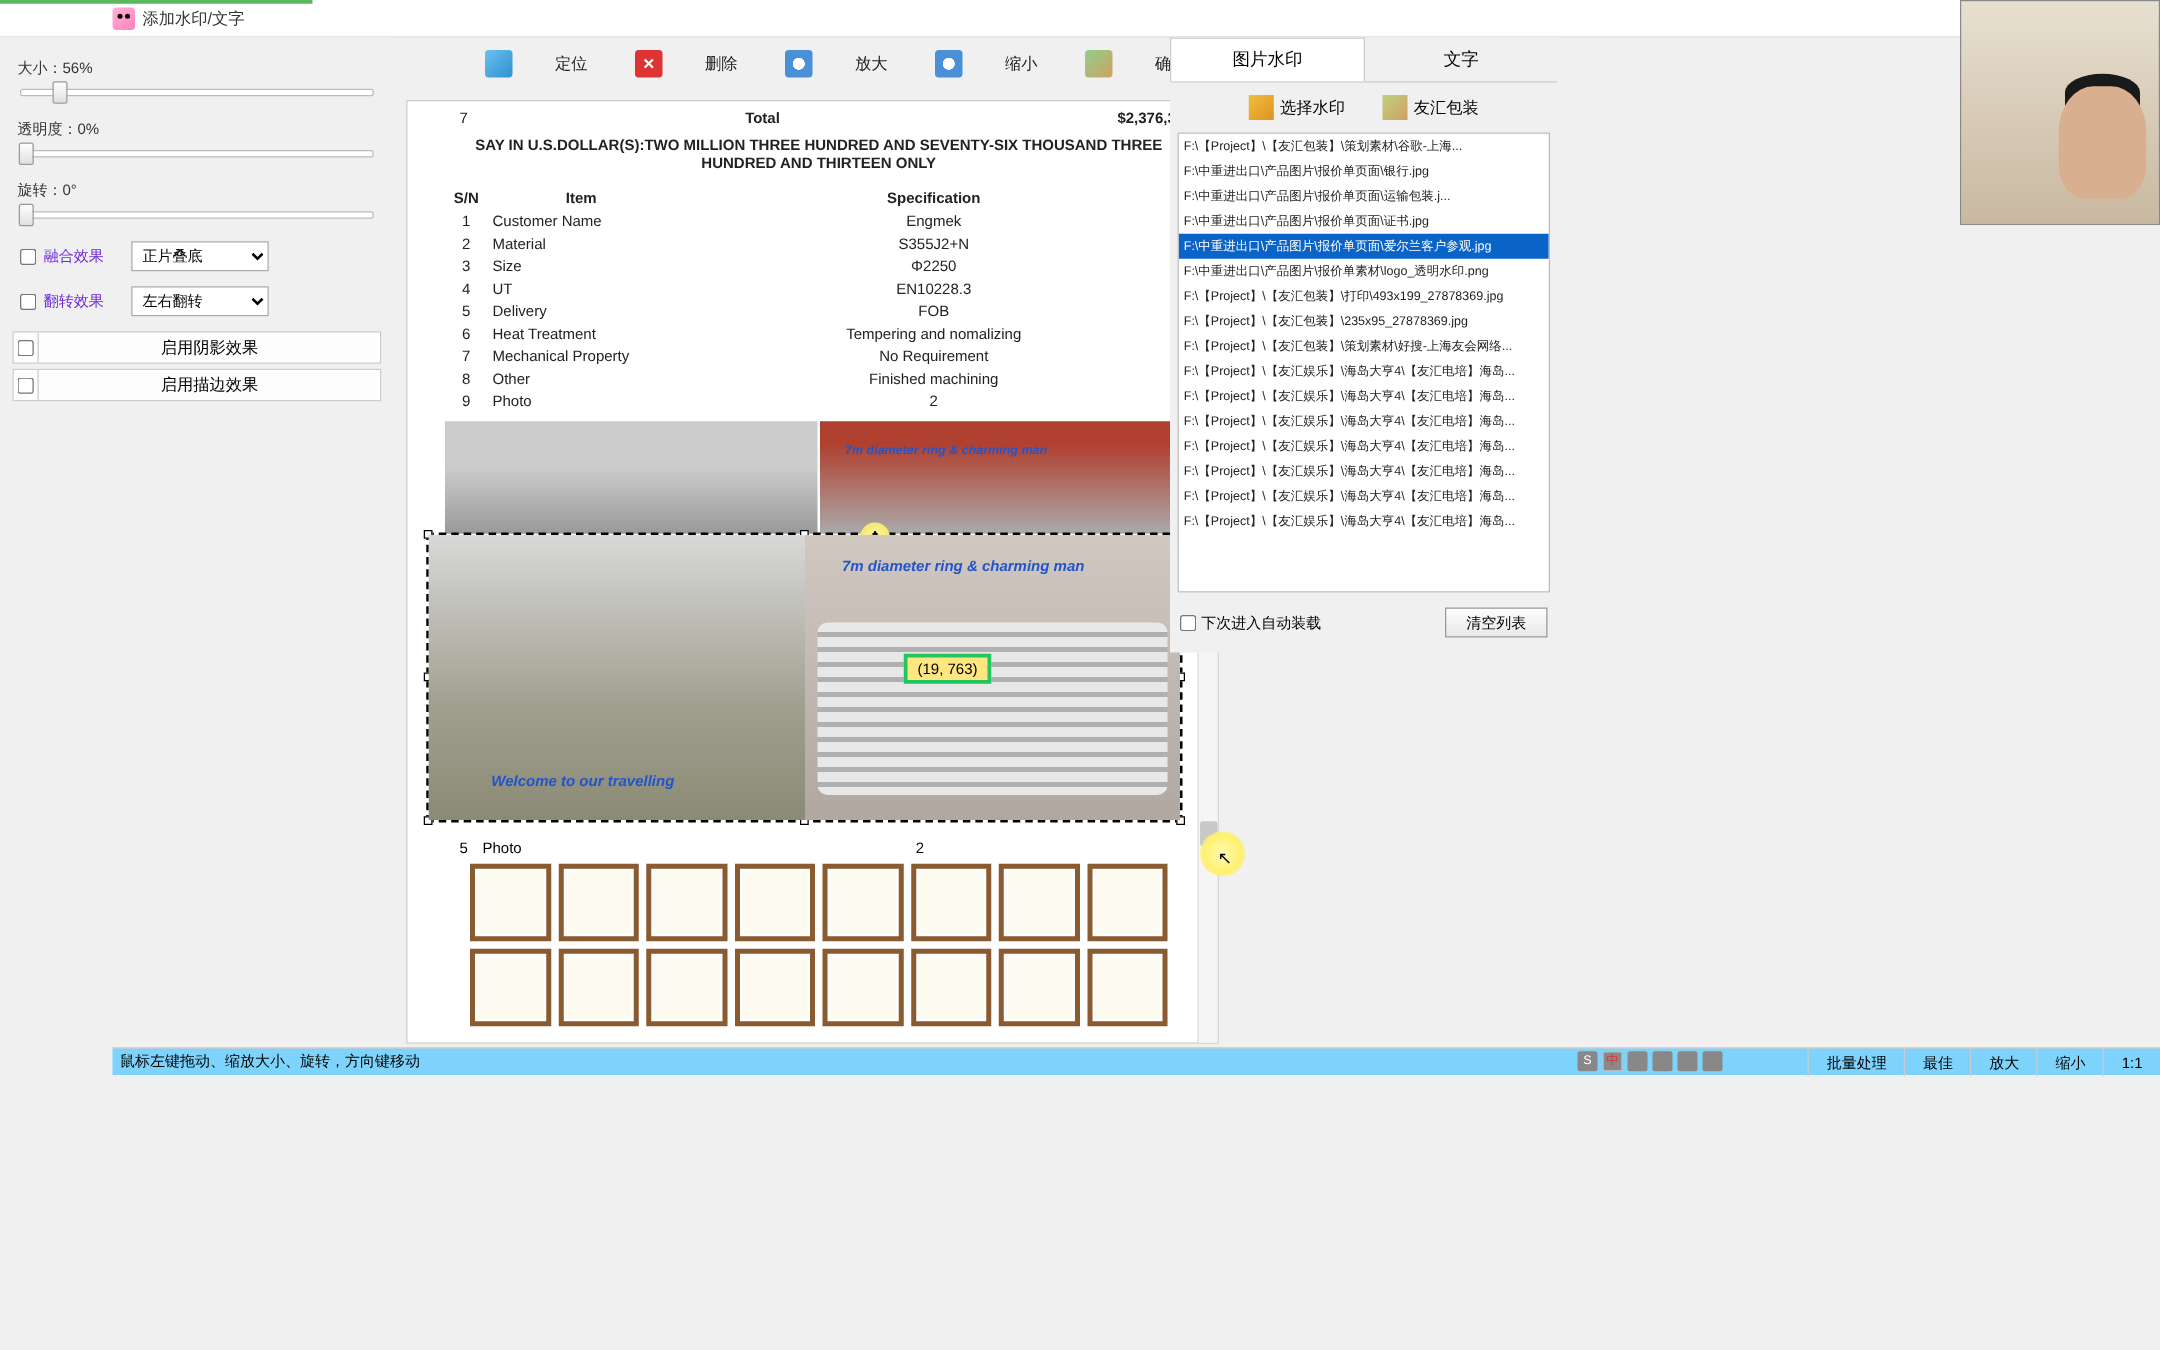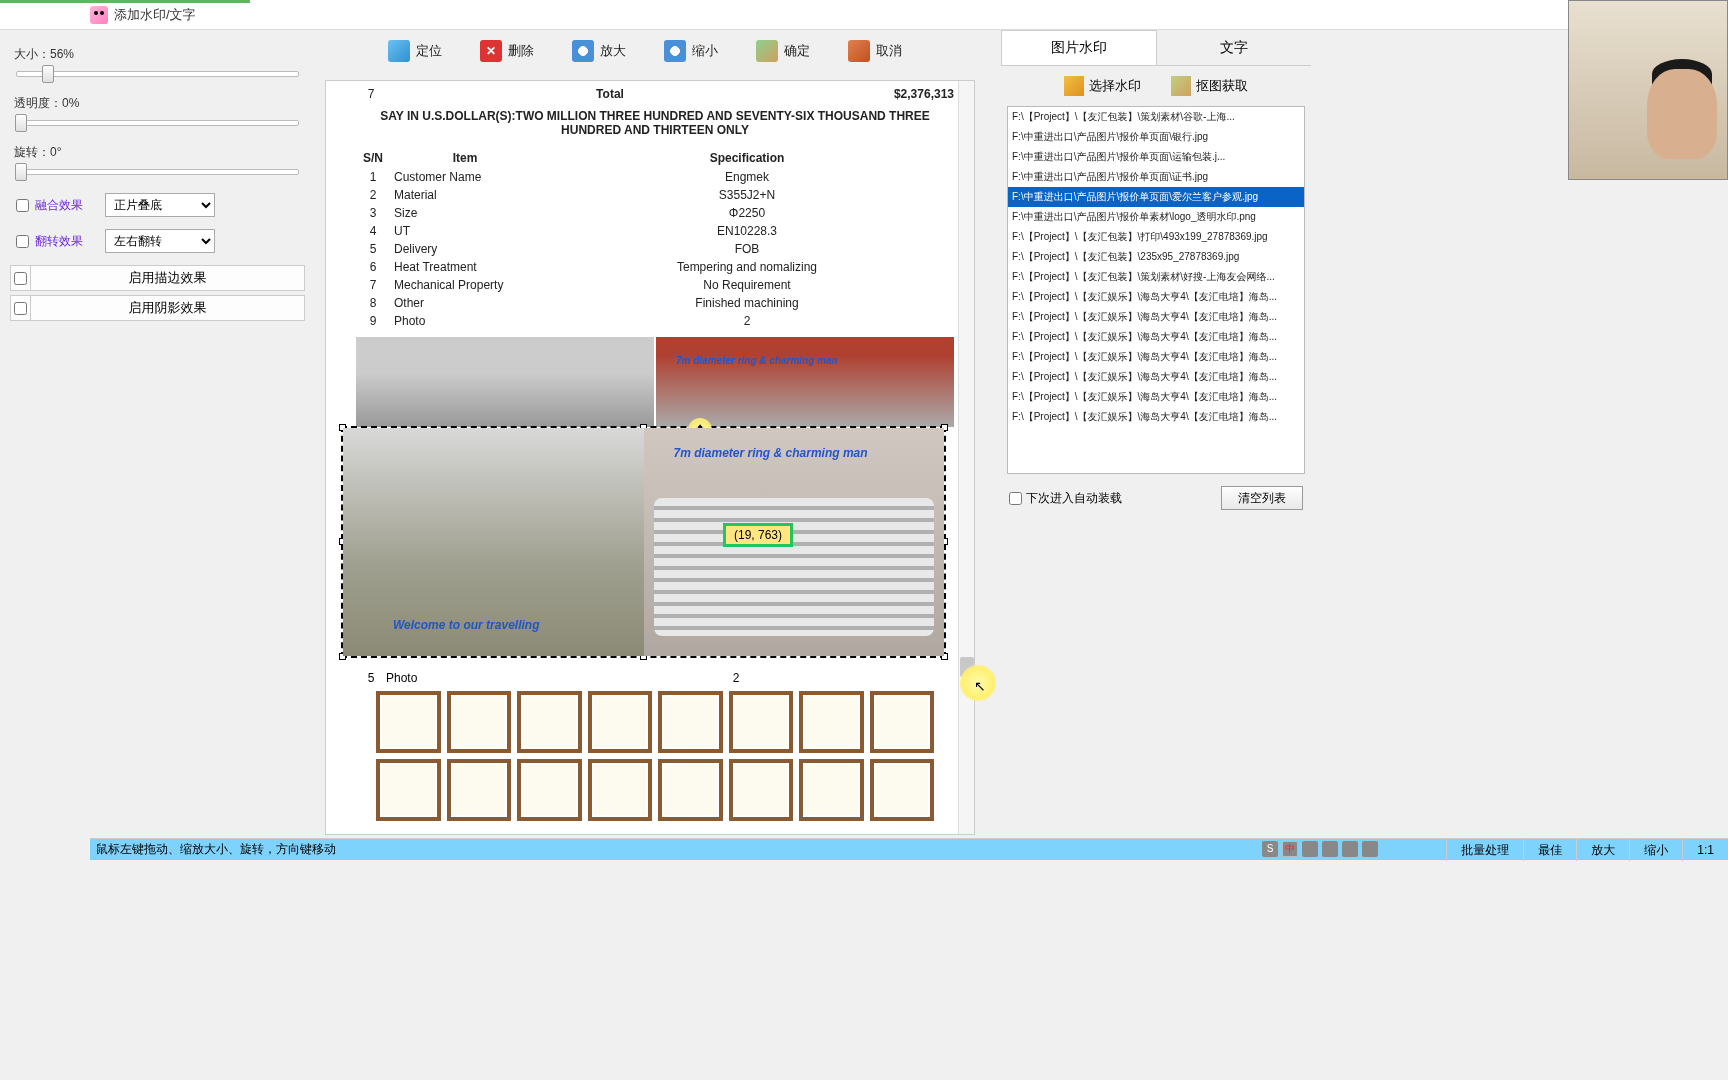--- a/index.html
+++ b/index.html
@@ -23,21 +23,21 @@
 .check-row .lbl { font-size: 12px; color: #6d28d9; width: 70px; }
 .check-row select { flex: 1; max-width: 110px; height: 24px; border: 1px solid #aaa; background: #fff; padding-left: 4px; }
 .toggle-btn { display: flex; align-items: center; height: 26px; border: 1px solid #ccc; background: #fdfdfd; margin-bottom: 4px; }
 .toggle-btn .tchk { width: 20px; height: 100%; border-right: 1px solid #ccc; display: flex; align-items: center; justify-content: center; }
 .toggle-btn .tlbl { flex: 1; text-align: center; font-size: 13px; }
 
 
 .toolbar { position: absolute; top: 40px; left: 388px; display: flex; gap: 38px; }
 .tbtn { display: flex; align-items: center; gap: 6px; cursor: pointer; }
 .tbtn .ticon { width: 22px; height: 22px; border-radius: 3px; }
-.tbtn .ttext { font-size: 13px; color: #222; }
+.tbtn .ttext { font-size: 13px; color: #222; margin-left: 28px; }
 .ic-pos { background: linear-gradient(135deg,#6bc0f0,#3090d0); }
 .ic-del { background: #d33; }
 .ic-zi { background: radial-gradient(circle,#fff 30%,#4a90d9 32%); border-radius: 50%; }
 .ic-zo { background: radial-gradient(circle,#fff 30%,#4a90d9 32%); border-radius: 50%; }
 .ic-ok { background: linear-gradient(135deg,#8ed08e,#d0a060); }
 .ic-cancel { background: linear-gradient(135deg,#e08050,#c05020); }
 
 
 .canvas-wrap { position: absolute; left: 325px; top: 80px; width: 650px; height: 755px; background: #fff; border: 1px solid #ccc; }
 .scroll-v { position: absolute; right: 0; top: 0; width: 16px; height: 100%; background: #f5f5f5; border-left: 1px solid #ddd; }
@@ -78,21 +78,21 @@
 .sp-b .ann2 { position: absolute; top: 18px; left: 30px; color: #2255cc; font-weight: bold; font-style: italic; font-size: 12px; }
 .sp-b .rings{ position:absolute; left:10px; right:10px; top:70px; bottom:20px; background:repeating-linear-gradient(#e8e8e8 0 8px,#b0b0b0 8px 12px); border-radius:8px;}
 .move-cursor { position: absolute; left: 345px; top: -10px; width: 24px; height: 24px; background: radial-gradient(circle,#fff8a0,#f0e060); border-radius: 50%; display: flex; align-items: center; justify-content: center; font-size: 14px; }
 .coord-label { position: absolute; left: 380px; top: 95px; background: #ffe680; padding: 2px 8px; font-size: 12px; border: 3px solid #22c55e; }
 
 .cert-grid { position: absolute; left: 50px; top: 610px; right: 40px; }
 .cert-row { display: flex; gap: 6px; margin-bottom: 6px; }
 .cert { flex: 1; height: 62px; background: #fdfaf0; border: 4px solid #8a5a30; box-shadow: inset 0 0 0 2px #fff; }
 
 
-.right-panel { position: absolute; left: 1001px; top: 30px; width: 310px; background: #f0f0f0; }
+.right-panel { position: absolute; left: 936px; top: 30px; width: 310px; background: #f0f0f0; }
 .tabs { display: flex; height: 36px; border-bottom: 1px solid #ccc; }
 .tab { flex: 1; display: flex; align-items: center; justify-content: center; font-size: 14px; cursor: pointer; }
 .tab.active { background: #fff; border: 1px solid #ccc; border-bottom: none; font-weight: 500; }
 .wm-actions { display: flex; gap: 30px; padding: 10px 20px; justify-content: center; }
 .wm-act { display: flex; align-items: center; gap: 5px; cursor: pointer; }
 .wm-act .ai { width: 20px; height: 20px; }
 .ai-sel { background: linear-gradient(135deg,#f0c040,#e09020); }
 .ai-snip { background: linear-gradient(135deg,#c0d080,#d0a060); }
 .wm-act span { font-size: 13px; }
 .file-list { margin: 0 6px; border: 1px solid #bbb; background: #fff; height: 368px; overflow: hidden; }
@@ -163,27 +163,27 @@
   </div>
   <div class="check-row">
     <input type="checkbox" style="">
     <span class="lbl">翻转效果</span>
     <select><option>左右翻转</option></select>
   </div>
   <div class="toggle-btn">
     <div class="tchk">
         <input type="checkbox" style="">
       </div>
-    <div class="tlbl">启用描边效果</div>
+    <div class="tlbl">启用阴影效果</div>
   </div>
   <div class="toggle-btn">
     <div class="tchk">
         <input type="checkbox" style="">
       </div>
-    <div class="tlbl">启用阴影效果</div>
+    <div class="tlbl">启用描边效果</div>
   </div>
 </div>
 
 <div class="toolbar">
   <div class="tbtn">
       <div class="ticon ic-pos"></div>
       <span class="ttext">定位</span>
     </div>
   <div class="tbtn">
       <div class="ticon ic-del" style="color:#fff;text-align:center;line-height:22px;font-weight:bold;">✕</div>
@@ -342,21 +342,21 @@
     <div class="tab active">图片水印</div>
     <div class="tab">文字</div>
   </div>
   <div class="wm-actions">
     <div class="wm-act">
         <div class="ai ai-sel"></div>
         <span>选择水印</span>
       </div>
     <div class="wm-act">
         <div class="ai ai-snip"></div>
-        <span>抠图获取</span>
+        <span>友汇包装</span>
       </div>
   </div>
   <div class="file-list" id="filelist">
       <div class="file-row">F:\【Project】\【友汇包装】\策划素材\谷歌-上海...</div>
       <div class="file-row">F:\中重进出口\产品图片\报价单页面\银行.jpg</div>
       <div class="file-row">F:\中重进出口\产品图片\报价单页面\运输包装.j...</div>
       <div class="file-row">F:\中重进出口\产品图片\报价单页面\证书.jpg</div>
       <div class="file-row sel">F:\中重进出口\产品图片\报价单页面\爱尔兰客户参观.jpg</div>
       <div class="file-row">F:\中重进出口\产品图片\报价单素材\logo_透明水印.png</div>
       <div class="file-row">F:\【Project】\【友汇包装】\打印\493x199_27878369.jpg</div>

